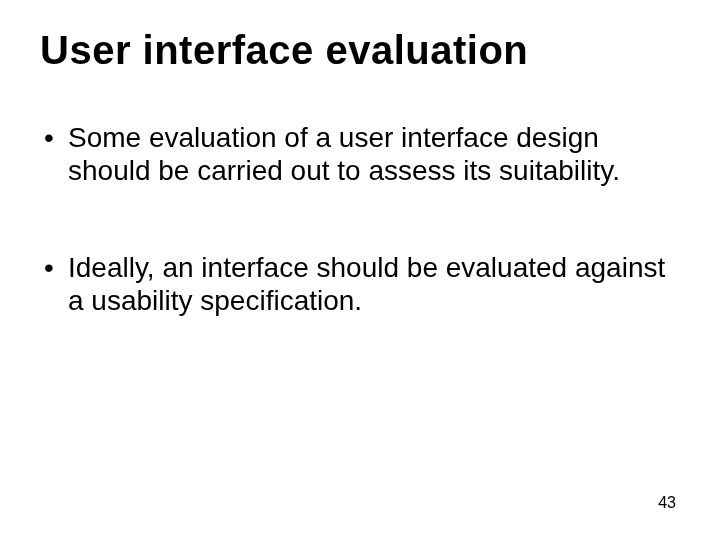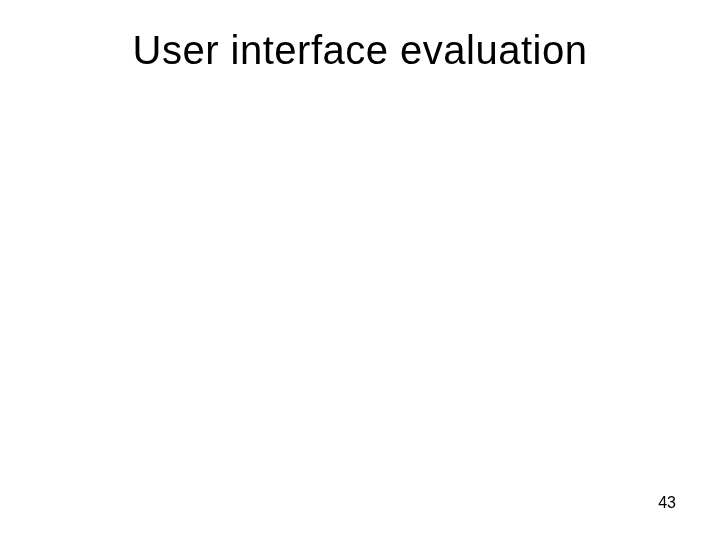--- a/index.html
+++ b/index.html
@@ -17,22 +17,21 @@
       overflow: hidden;
     }
     .slide {
       width: 100%;
       height: 100%;
       padding: 28px 40px 40px 40px;
       position: relative;
     }
     .title {
       font-size: 40px;
-      font-weight: 400;
-      text-align: center;
+      font-weight: 700;
       margin-bottom: 48px;
       letter-spacing: 0.5px;
     }
     .bullets {
       list-style: none;
       padding-left: 0;
     }
     .bullet-item {
       font-size: 28px;
       line-height: 1.18;
@@ -52,14 +51,18 @@
       bottom: 28px;
       right: 44px;
       font-size: 16px;
     }
   </style>
 </head>
 <body>
 
 <div class="slide">
   <h1 class="title">User interface evaluation</h1>
+  <ul class="bullets">
+    <li class="bullet-item">Some evaluation of a user interface design should be carried out to assess its suitability.</li>
+    <li class="bullet-item">Ideally, an interface should be evaluated against a usability specification.</li>
+  </ul>
   <div class="page-number">43</div>
 </div>
 
 </body></html>

